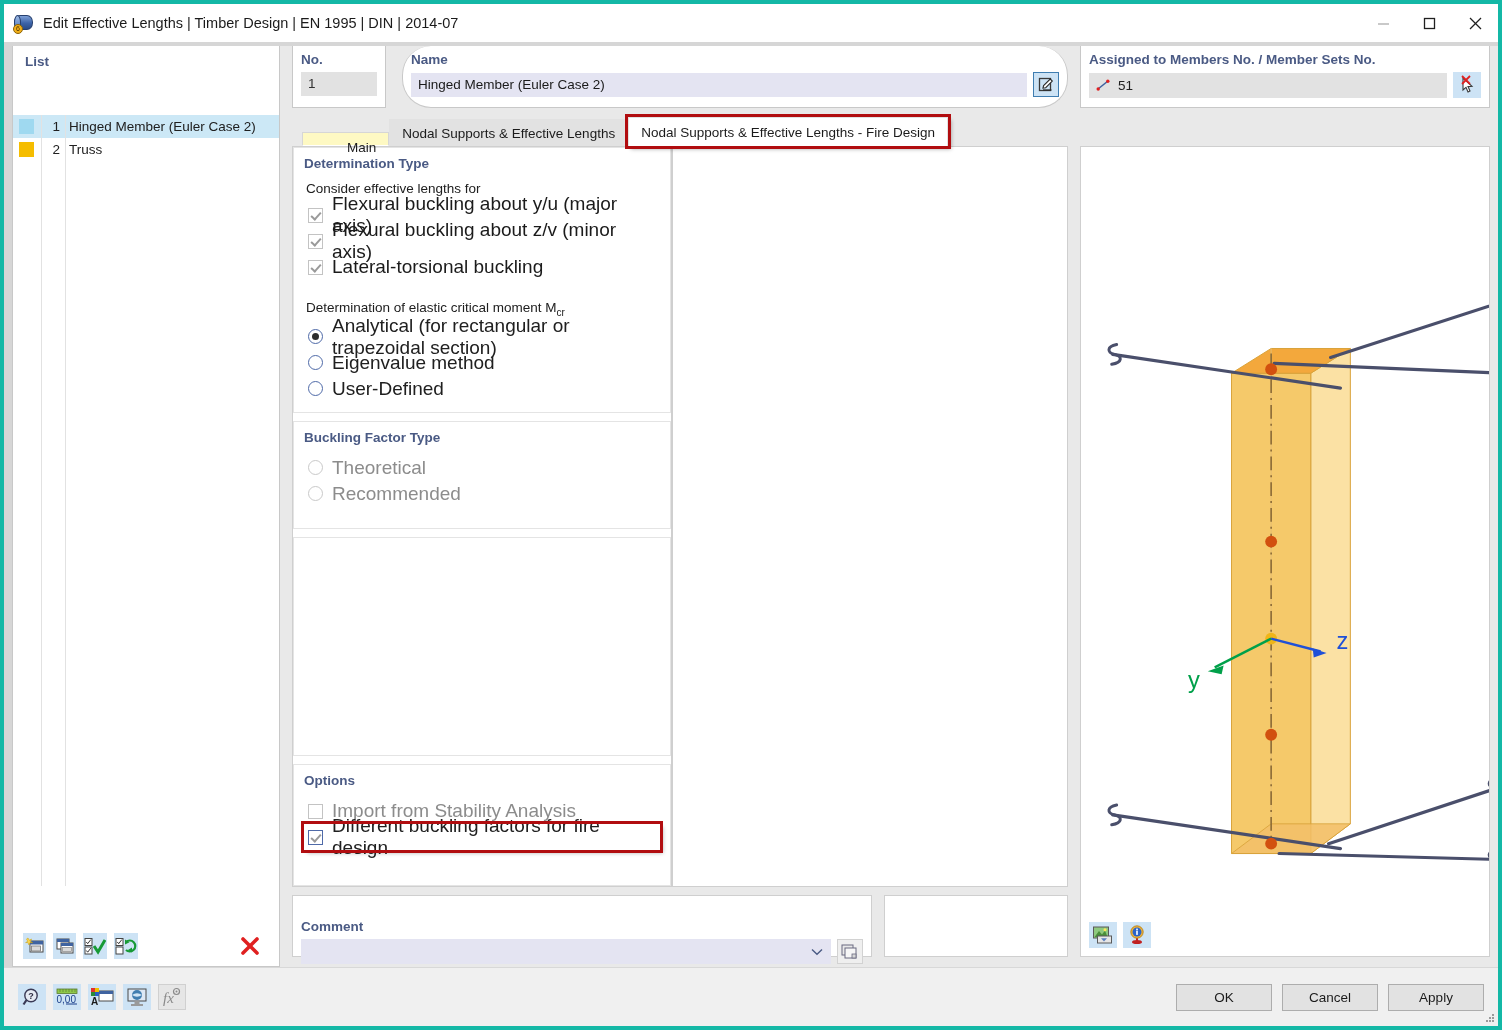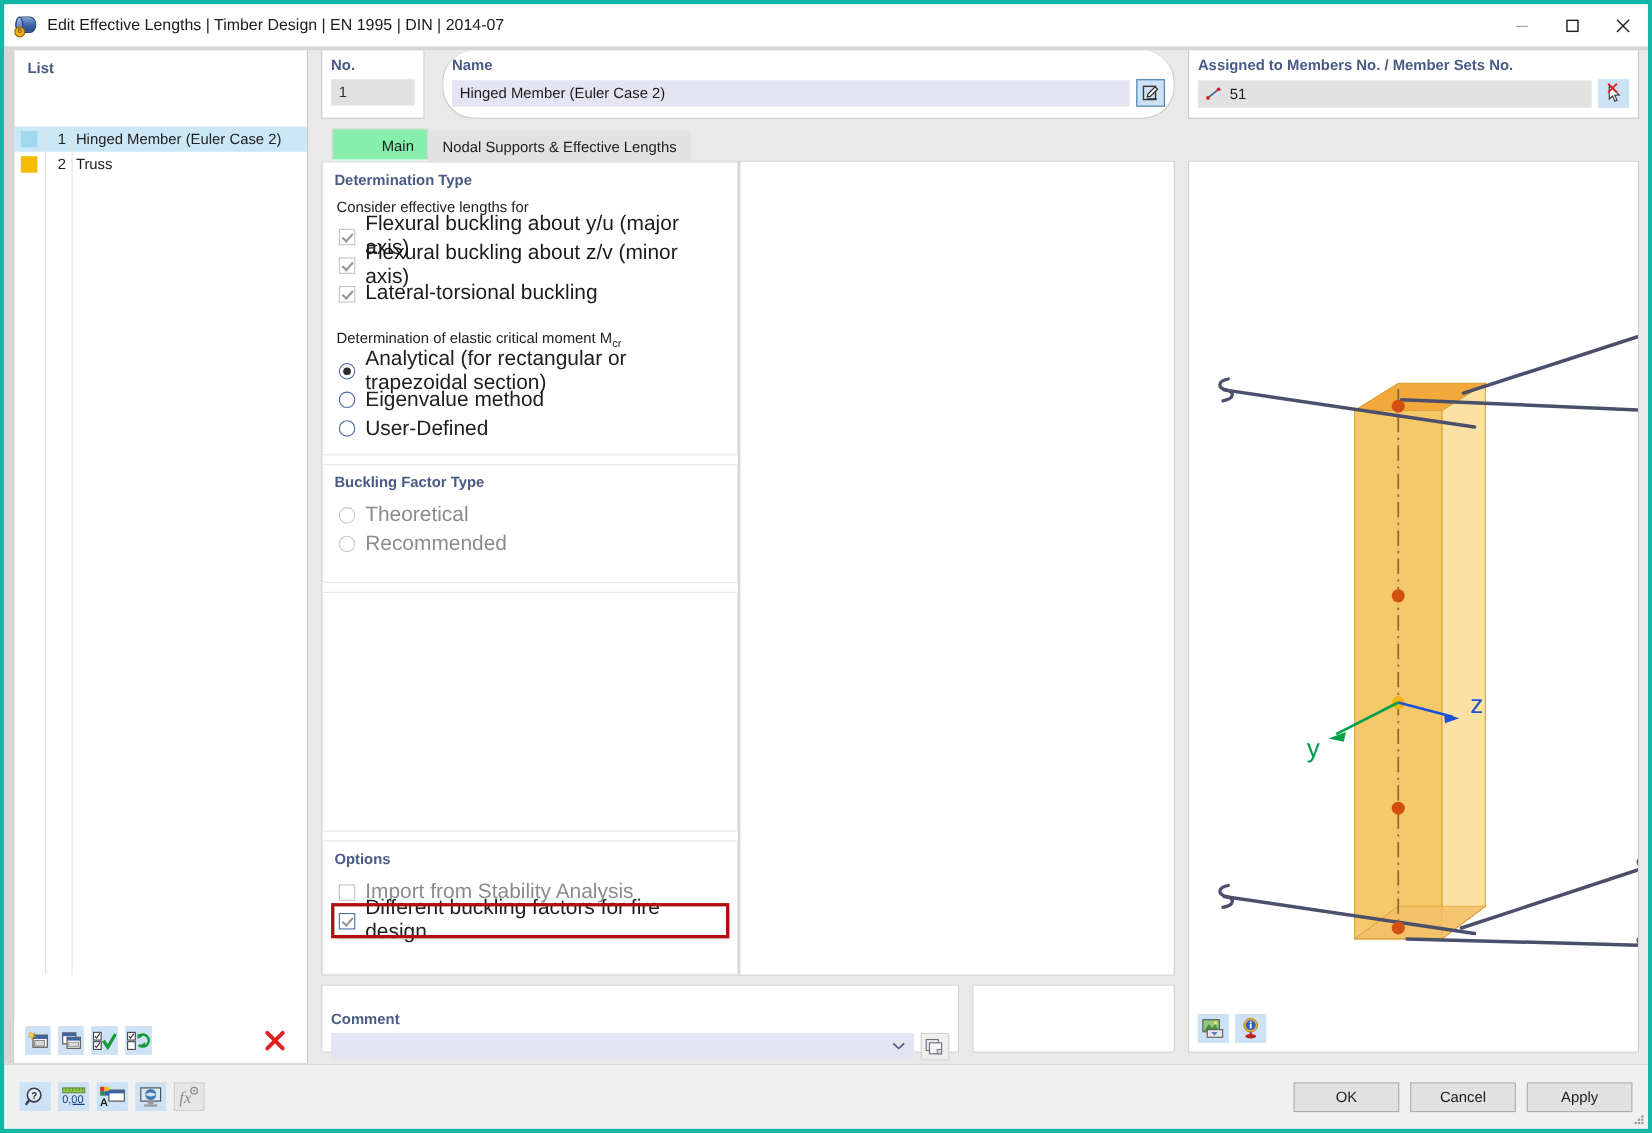--- a/index.html
+++ b/index.html
@@ -273,24 +273,24 @@
     padding: 0 12px;
     font-size: 13.5px;
     color: #1b1b1b;
     background: #e2e2e2;
     border: 1px solid #e2e2e2;
     border-bottom: none;
     box-sizing: border-box;
     white-space: nowrap;
   }
   .tab.active {
-    background: #86efac;
+    background: #fef9c3;
     border: 1px solid #d6d6d6;
     border-bottom: 1px solid #ffffff;
-    height: 29px;
+    height: 14px;
     line-height: 29px;
     padding-left: 44px;
   }
   .tab.highlighted {
     position: relative;
     background: #ffffff;
     outline: 3px solid #b10d10;
     outline-offset: 0px;
     box-shadow: 3px 3px 4px rgba(0,0,0,0.35);
     z-index: 4;
@@ -650,20 +650,21 @@
                 <line x1="5" y1="13" x2="13.5" y2="13" stroke="#2a2a2a" stroke-width="1.2"></line>
               </svg>
             </div>
           </div>
         </div>
       </div>
 
       <div id="tabsrow">
         <div class="tab active">Main</div>
         <div class="tab">Nodal Supports &amp; Effective Lengths</div>
+        <div class="tab highlighted">Nodal Supports &amp; Effective Lengths - Fire Design</div>
       </div>
 
       <div id="content">
 
         <div id="col-left">
 
           <div class="group">
             <div class="group-title">Determination Type</div>
             <div class="sub-label">Consider effective lengths for</div>
 

